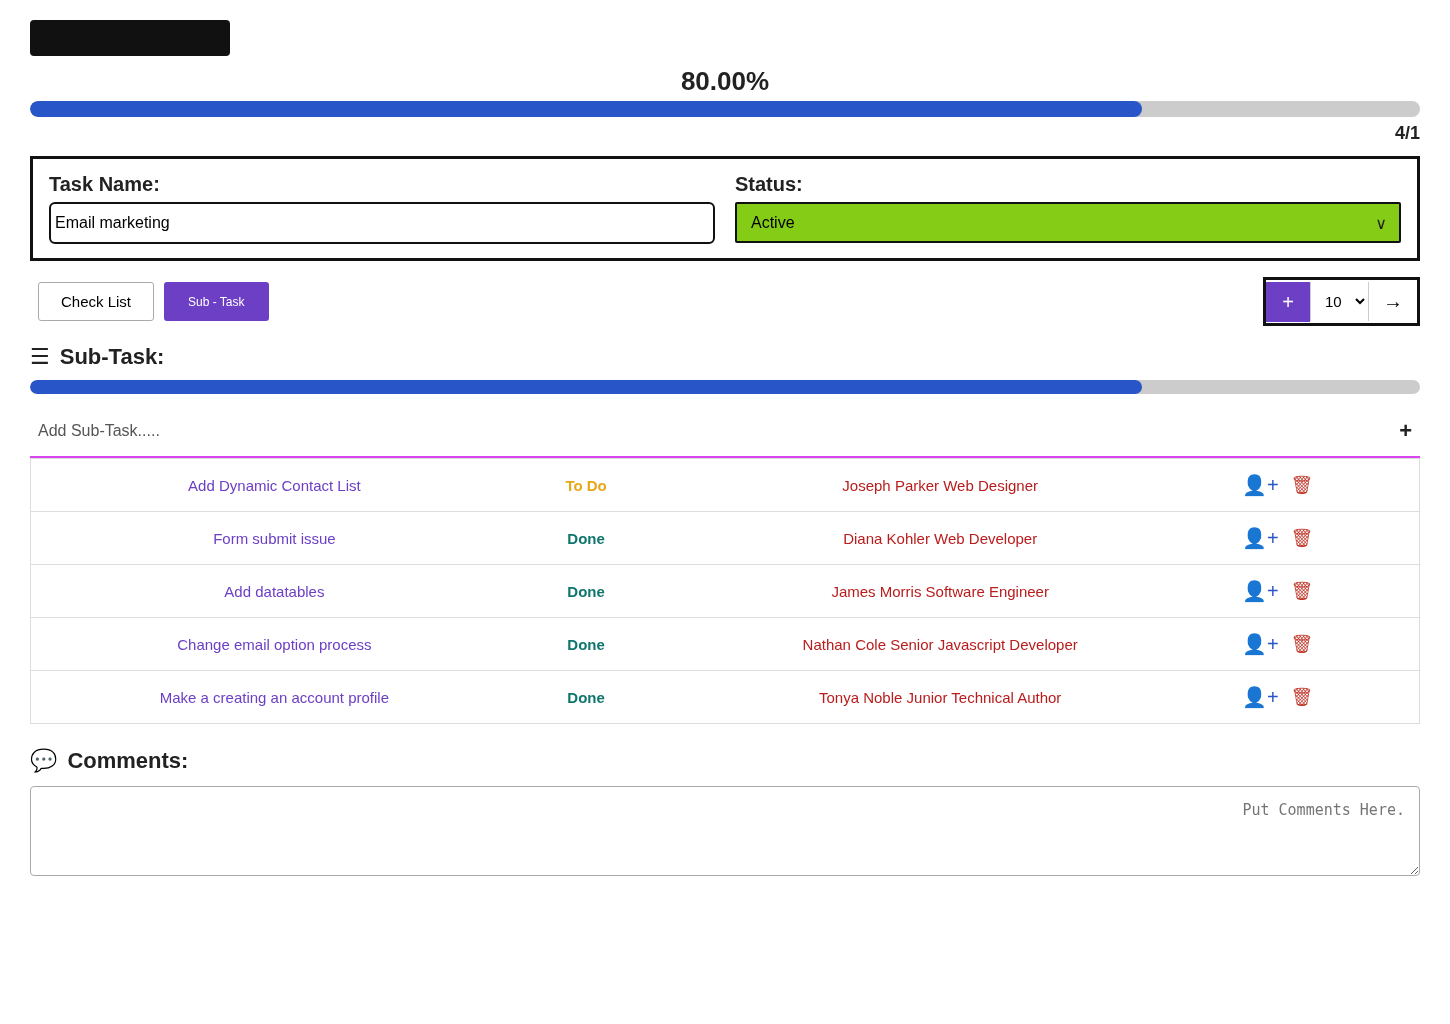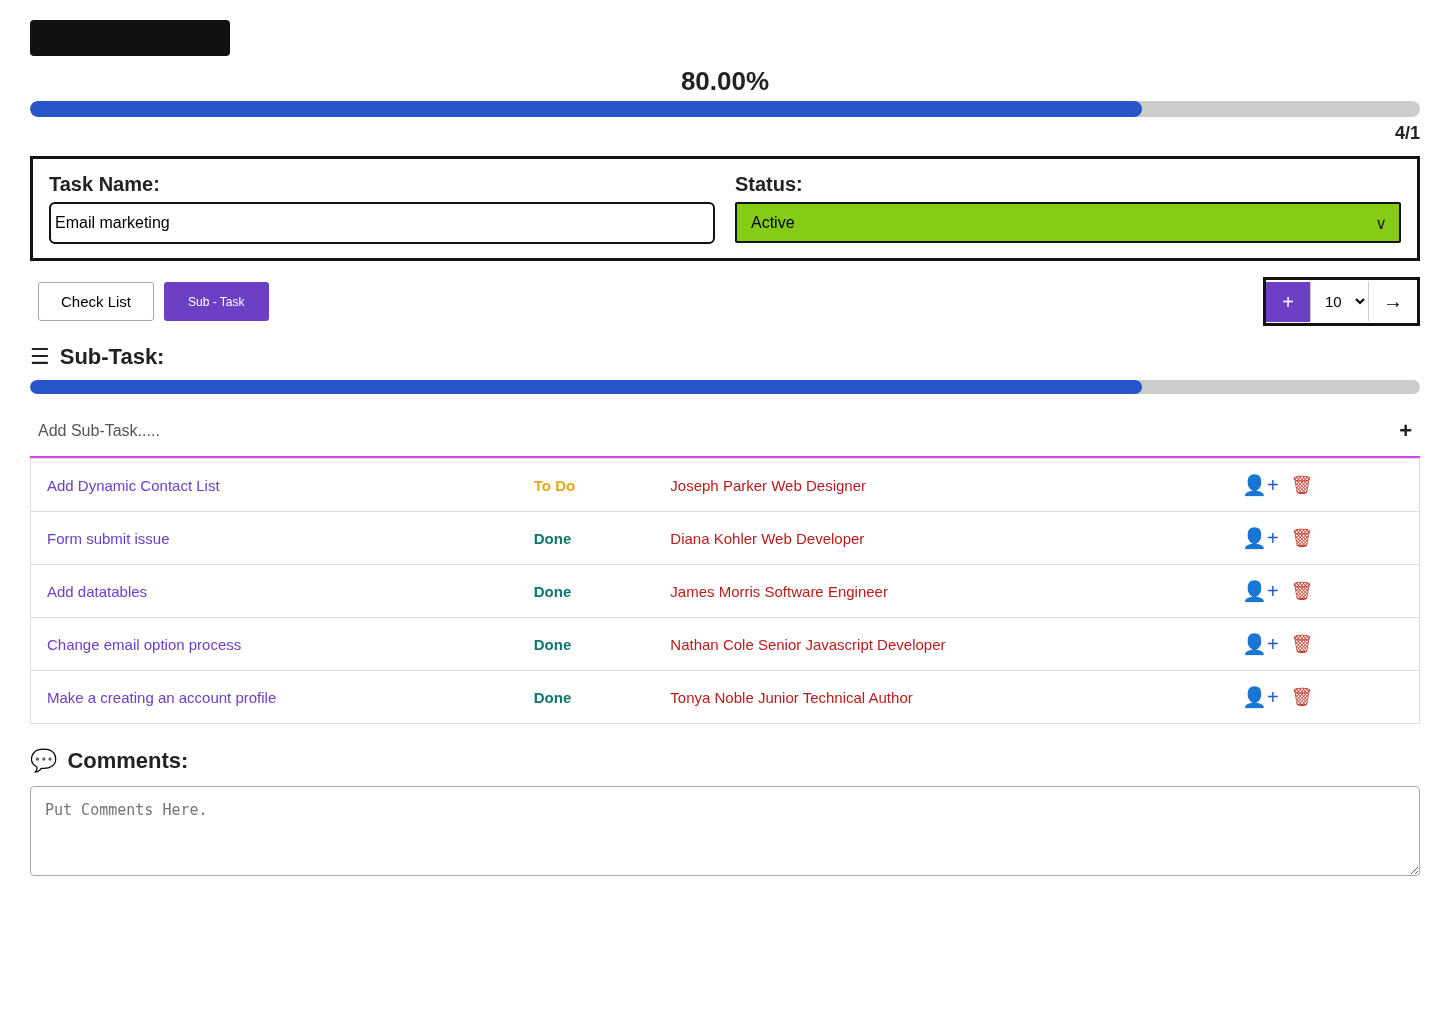--- a/index.html
+++ b/index.html
@@ -237,20 +237,21 @@
     }
 
     .subtask-table tr {
       border-bottom: 1px solid #ddd;
     }
 
     .subtask-table td {
       padding: 14px 16px;
       font-size: 15px;
       vertical-align: middle;
+      text-align: center;
     }
 
     .subtask-link {
       color: #6c3fc5;
       text-decoration: none;
       font-size: 15px;
     }
 
     .status-todo {
       color: #e6a817;
@@ -311,20 +312,21 @@
     .comments-textarea {
       width: 100%;
       min-height: 90px;
       border: 1px solid #aaa;
       border-radius: 4px;
       padding: 14px;
       font-size: 15px;
       color: #15803d;
       resize: vertical;
       outline: none;
+      text-align: right;
     }
   </style>
 </head>
 <body>
 
 <div class="header-bar"></div>
 
 <div class="percent-row">
   <span>80.00%</span>
 </div>

